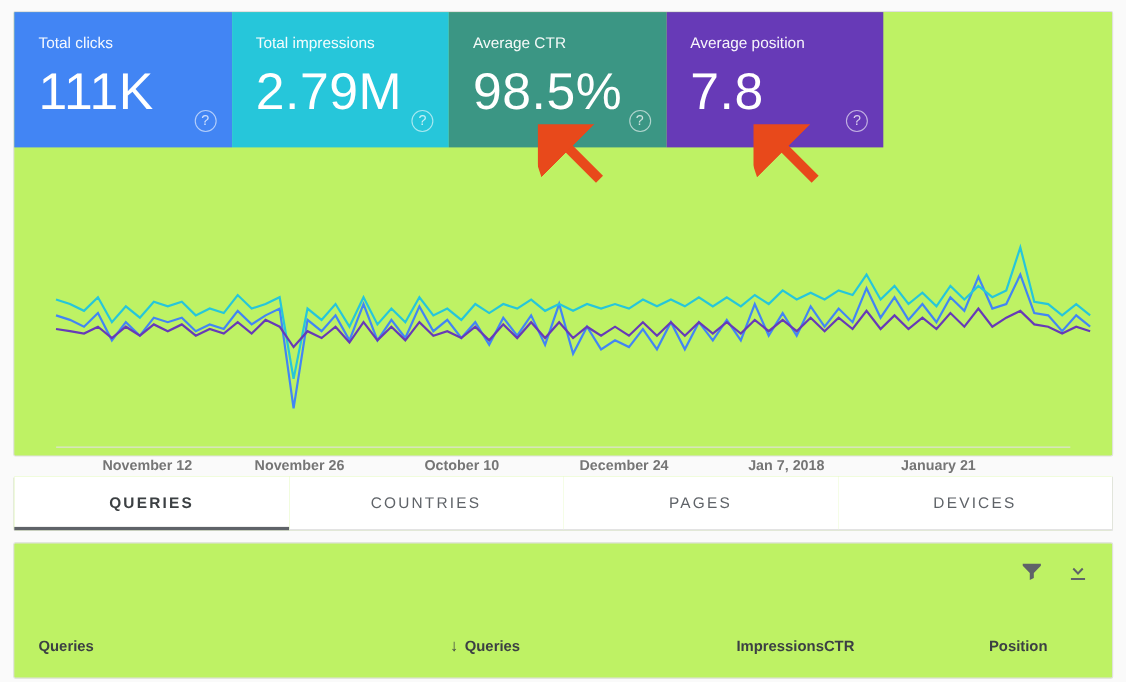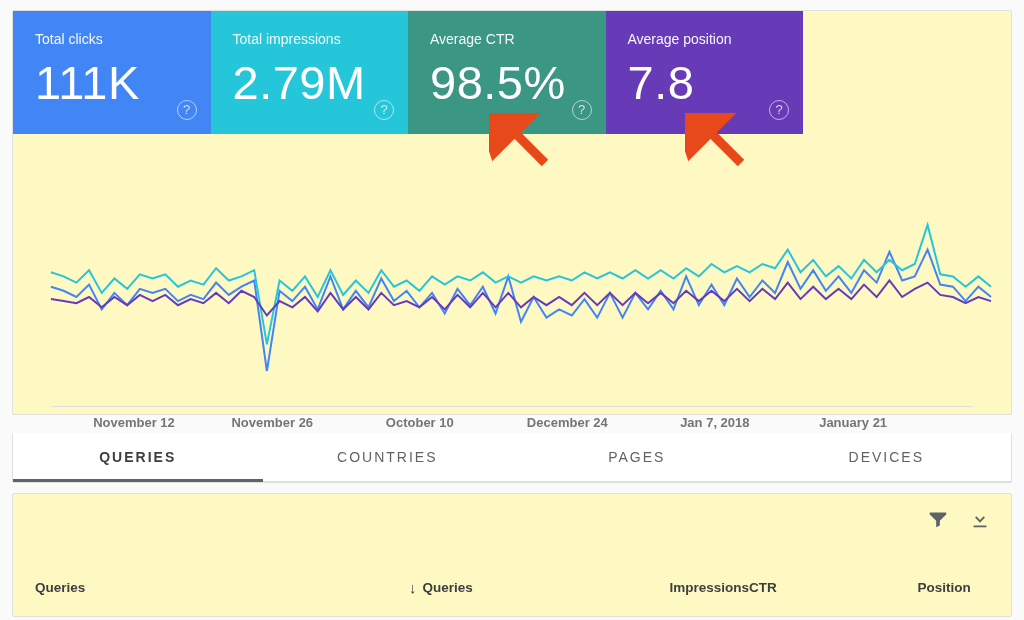--- a/index.html
+++ b/index.html
@@ -1,18 +1,18 @@
 <!DOCTYPE html>
 <html><head>
 <meta charset="utf-8">
 <style>
   * { box-sizing: border-box; }
   html,body { margin:0; padding:0; font-family: Arial, Helvetica, sans-serif; background:#fafafa; color:#5f6368; }
   .page { width:1024px; height:620px; margin:0 auto; padding:10px 12px 0 12px; position:relative; }
-  .card { background:#fef9c3; border:1px solid #e0e0e0; border-radius:2px; position:relative; }
+  .card { background:#bef264; border:1px solid #e0e0e0; border-radius:2px; position:relative; }
 
   
   .tiles { display:flex; width:790px; }
   .tile { flex:1; padding:20px 22px 24px 22px; color:#fff; position:relative; }
   .tile-label { font-size:14px; font-weight:400; opacity:.95; }
   .tile-value { font-size:47px; font-weight:300; margin-top:8px; letter-spacing:.5px; }
   .tile .help { position:absolute; right:14px; bottom:14px; width:20px; height:20px; border:1.5px solid rgba(255,255,255,.6); border-radius:50%; font-size:13px; line-height:18px; text-align:center; color:rgba(255,255,255,.75); }
   .t-clicks { background:#4285f4; }
   .t-impr   { background:#26c6da; }
   .t-ctr    { background:#3b9684; }
@@ -36,21 +36,21 @@
   
   .table-card { margin-top:10px; height:124px; position:relative; }
   .table-tools { position:absolute; right:20px; top:14px; display:flex; gap:20px; }
   .tool-ic { width:22px; height:22px; color:#5f6368; cursor:pointer; }
   .col-headers { position:absolute; left:22px; right:22px; bottom:20px; display:flex; align-items:center; font-size:13.5px; font-weight:700; color:#3c4043; }
   .hdr { white-space:nowrap; }
   .hdr.queries { flex:1; }
   .hdr.clicks { width:160px; text-align:left; display:flex; align-items:center; gap:6px; }
   .hdr.impr   { width:180px; text-align:right; }
   .hdr.ctr    { width:150px; text-align:left; }
-  .hdr.pos    { width:90px; text-align:center; }
+  .hdr.pos    { width:90px; text-align:left; }
   .sort-arrow { font-size:15px; }
 
 </style>
 </head>
 <body>
 
 <div class="page">
 
   <div class="card chart-card">
 

